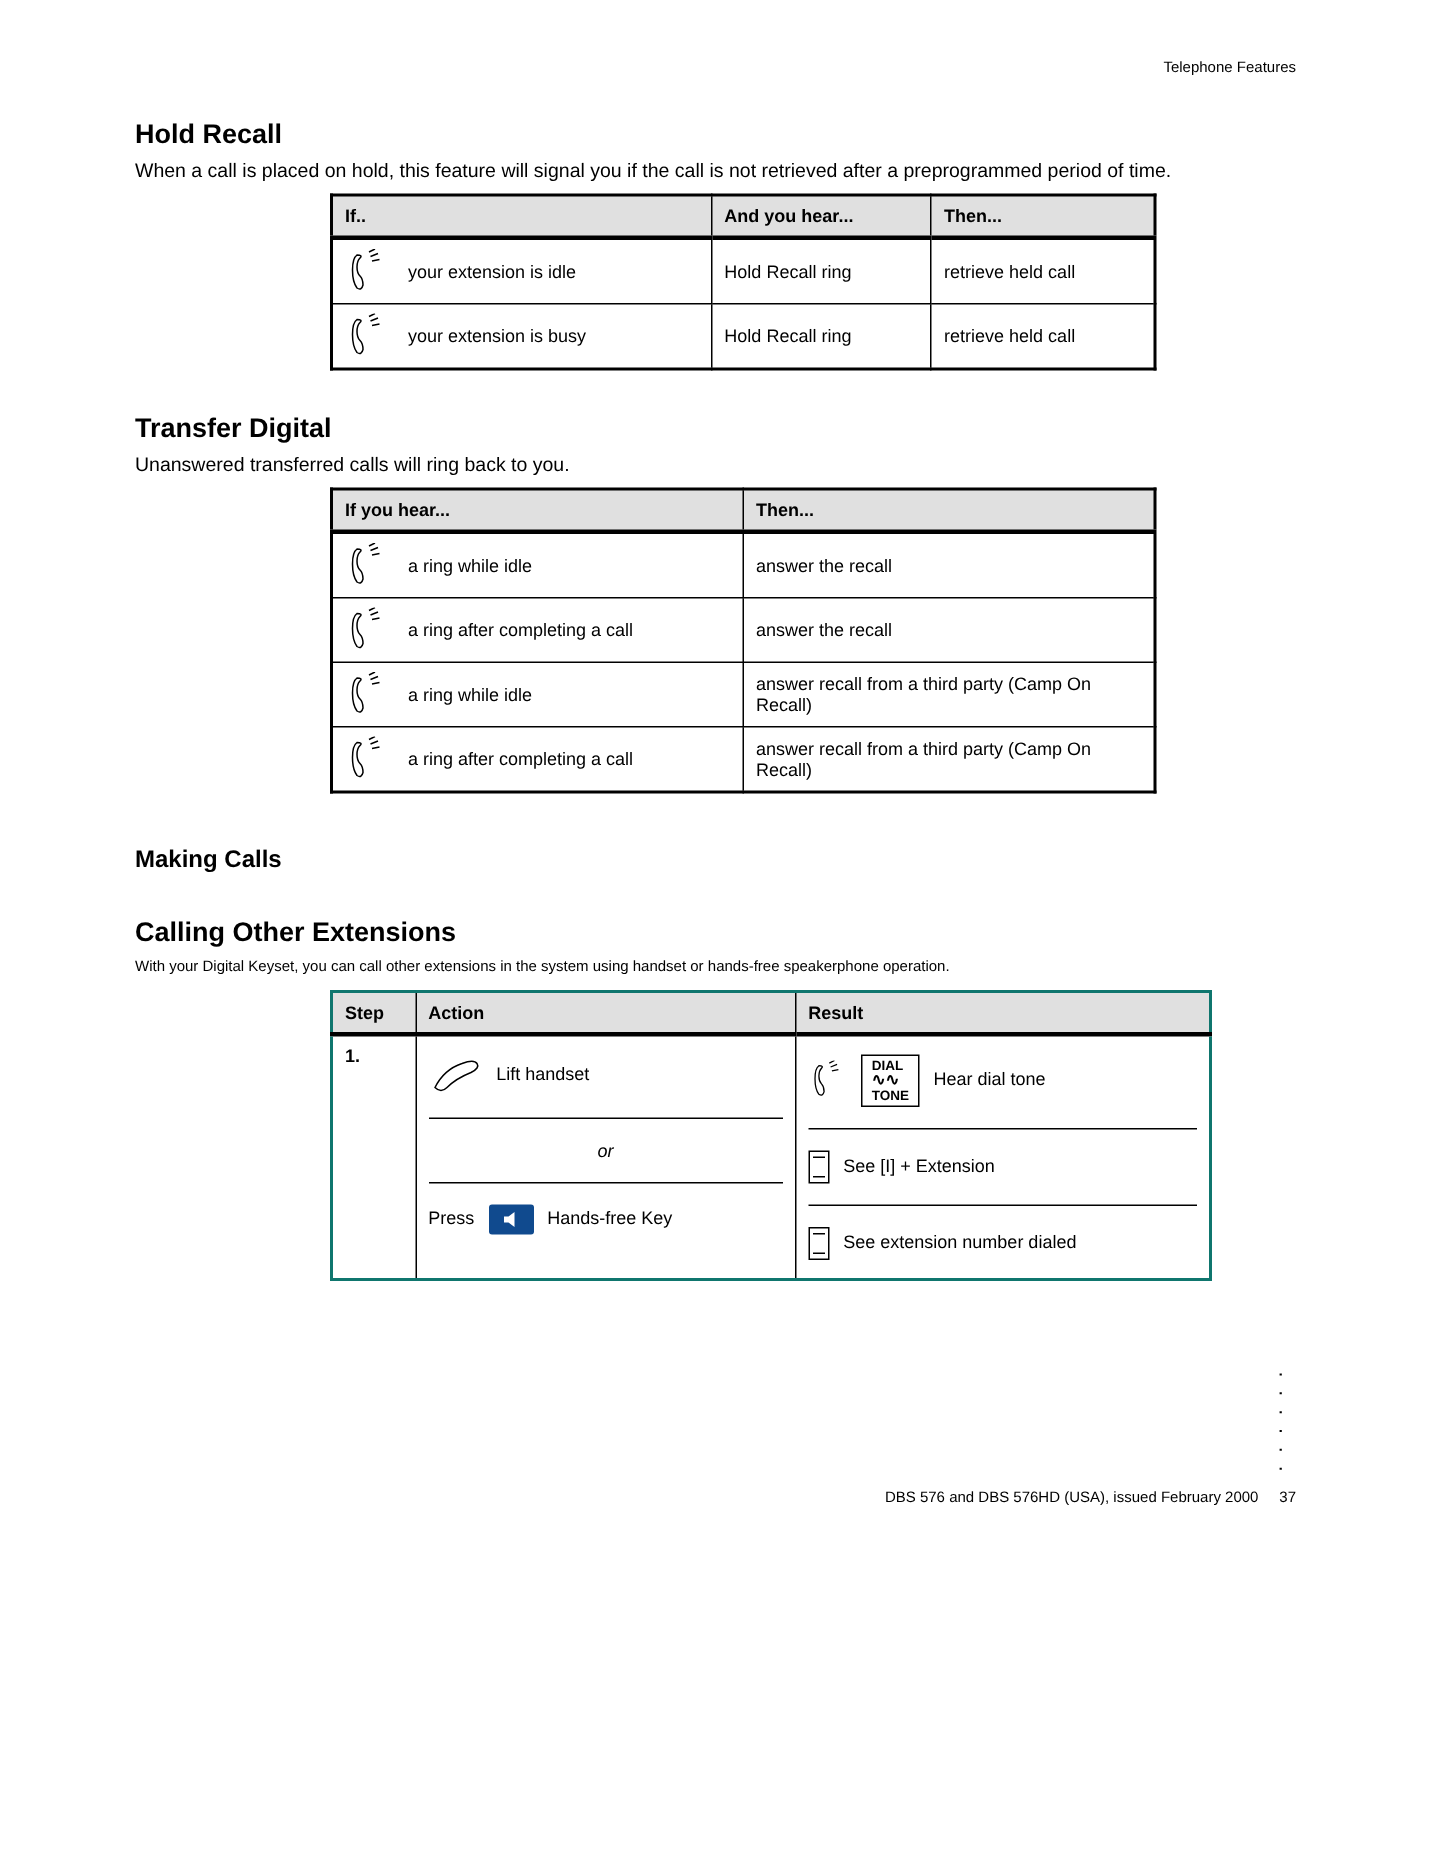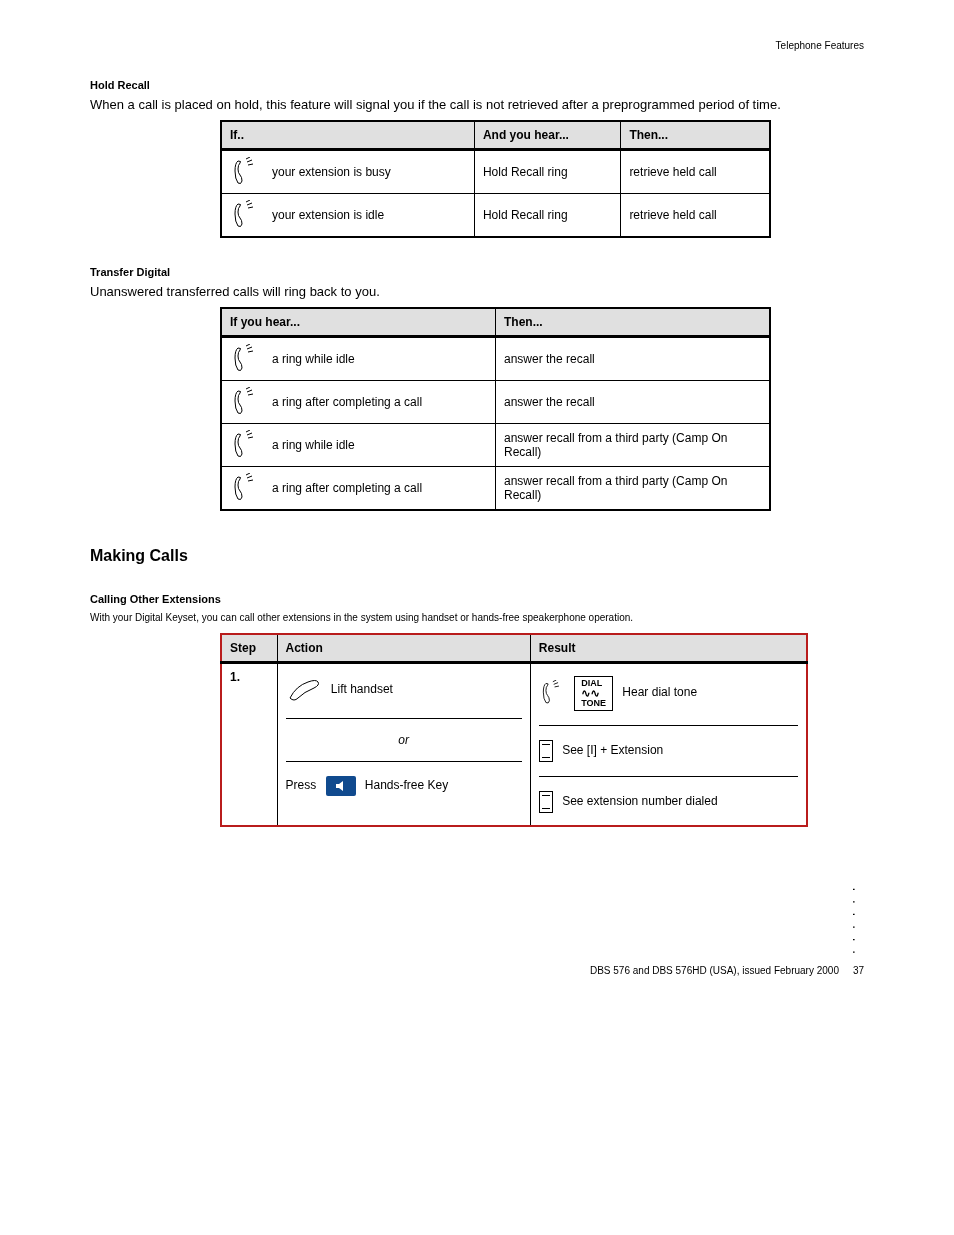--- a/index.html
+++ b/index.html
@@ -6,21 +6,21 @@
   body {
     font-family: Arial, Helvetica, sans-serif;
     font-size: 13px;
     color: #000;
     margin: 0;
     padding: 40px 90px 40px 90px;
     width: 954px;
     background: #fff;
   }
   .right-small { font-size: 10px; color: #000; text-align: right; margin-bottom: 4px; }
-  .section-title { font-size: 11px; font-weight: bold; margin: 28px 0 6px 0; }
+  .section-title { font-size: 18px; font-weight: bold; margin: 28px 0 6px 0; }
   .section-desc { font-size: 13px; margin-bottom: 8px; }
 
   table.ring-table {
     width: 551px;
     margin-left: 130px;
     border-collapse: collapse;
     border: 2px solid #000;
   }
   table.ring-table th, table.ring-table td {
     border: 1px solid #000;
@@ -42,21 +42,21 @@
   }
   .cell-with-icon { display: flex; align-items: center; gap: 6px; }
 
   .call-title { font-size: 16px; font-weight: bold; margin-top: 36px; }
   .call-desc { font-size: 10px; margin: 6px 0 8px 0; line-height: 1.35; }
 
   table.call-table {
     width: 588px;
     margin-left: 130px;
     border-collapse: collapse;
-    border: 2px solid #b91c1c;
+    border: 2px solid #0f766e;
   }
   table.call-table th, table.call-table td {
     border: 1px solid #000;
     padding: 6px 8px;
     vertical-align: top;
     font-size: 12px;
     text-align: left;
   }
   table.call-table th {
     background: #e0e0e0;
@@ -147,36 +147,36 @@
   <tbody>
     <tr>
       <td>
         <div class="cell-with-icon">
           <span class="phone-icon">
             <svg viewBox="0 0 30 30">
                 <path d="M8 4 Q5 6 5 14 Q5 22 8 26 Q11 28 12 24 Q12 20 10 18 Q8 16 8 12 Q8 8 10 6 Q12 4 8 4 Z" fill="none" stroke="#000" stroke-width="1"></path>
                 <path d="M16 2 L20 0 M17 5 L22 3 M18 8 L23 7" stroke="#000" stroke-width="1"></path>
               </svg>
           </span>
-          <span>your extension is busy</span>
+          <span>your extension is idle</span>
         </div>
       </td>
       <td>Hold Recall ring</td>
       <td>retrieve held call</td>
     </tr>
     <tr>
       <td>
         <div class="cell-with-icon">
           <span class="phone-icon">
             <svg viewBox="0 0 30 30">
                 <path d="M8 4 Q5 6 5 14 Q5 22 8 26 Q11 28 12 24 Q12 20 10 18 Q8 16 8 12 Q8 8 10 6 Q12 4 8 4 Z" fill="none" stroke="#000" stroke-width="1"></path>
                 <path d="M16 2 L20 0 M17 5 L22 3 M18 8 L23 7" stroke="#000" stroke-width="1"></path>
               </svg>
           </span>
-          <span>your extension is idle</span>
+          <span>your extension is busy</span>
         </div>
       </td>
       <td>Hold Recall ring</td>
       <td>retrieve held call</td>
     </tr>
   </tbody>
 </table>
 
 <div class="section-title">Transfer Digital</div>
 <div class="section-desc">Unanswered transferred calls will ring back to you.</div>

